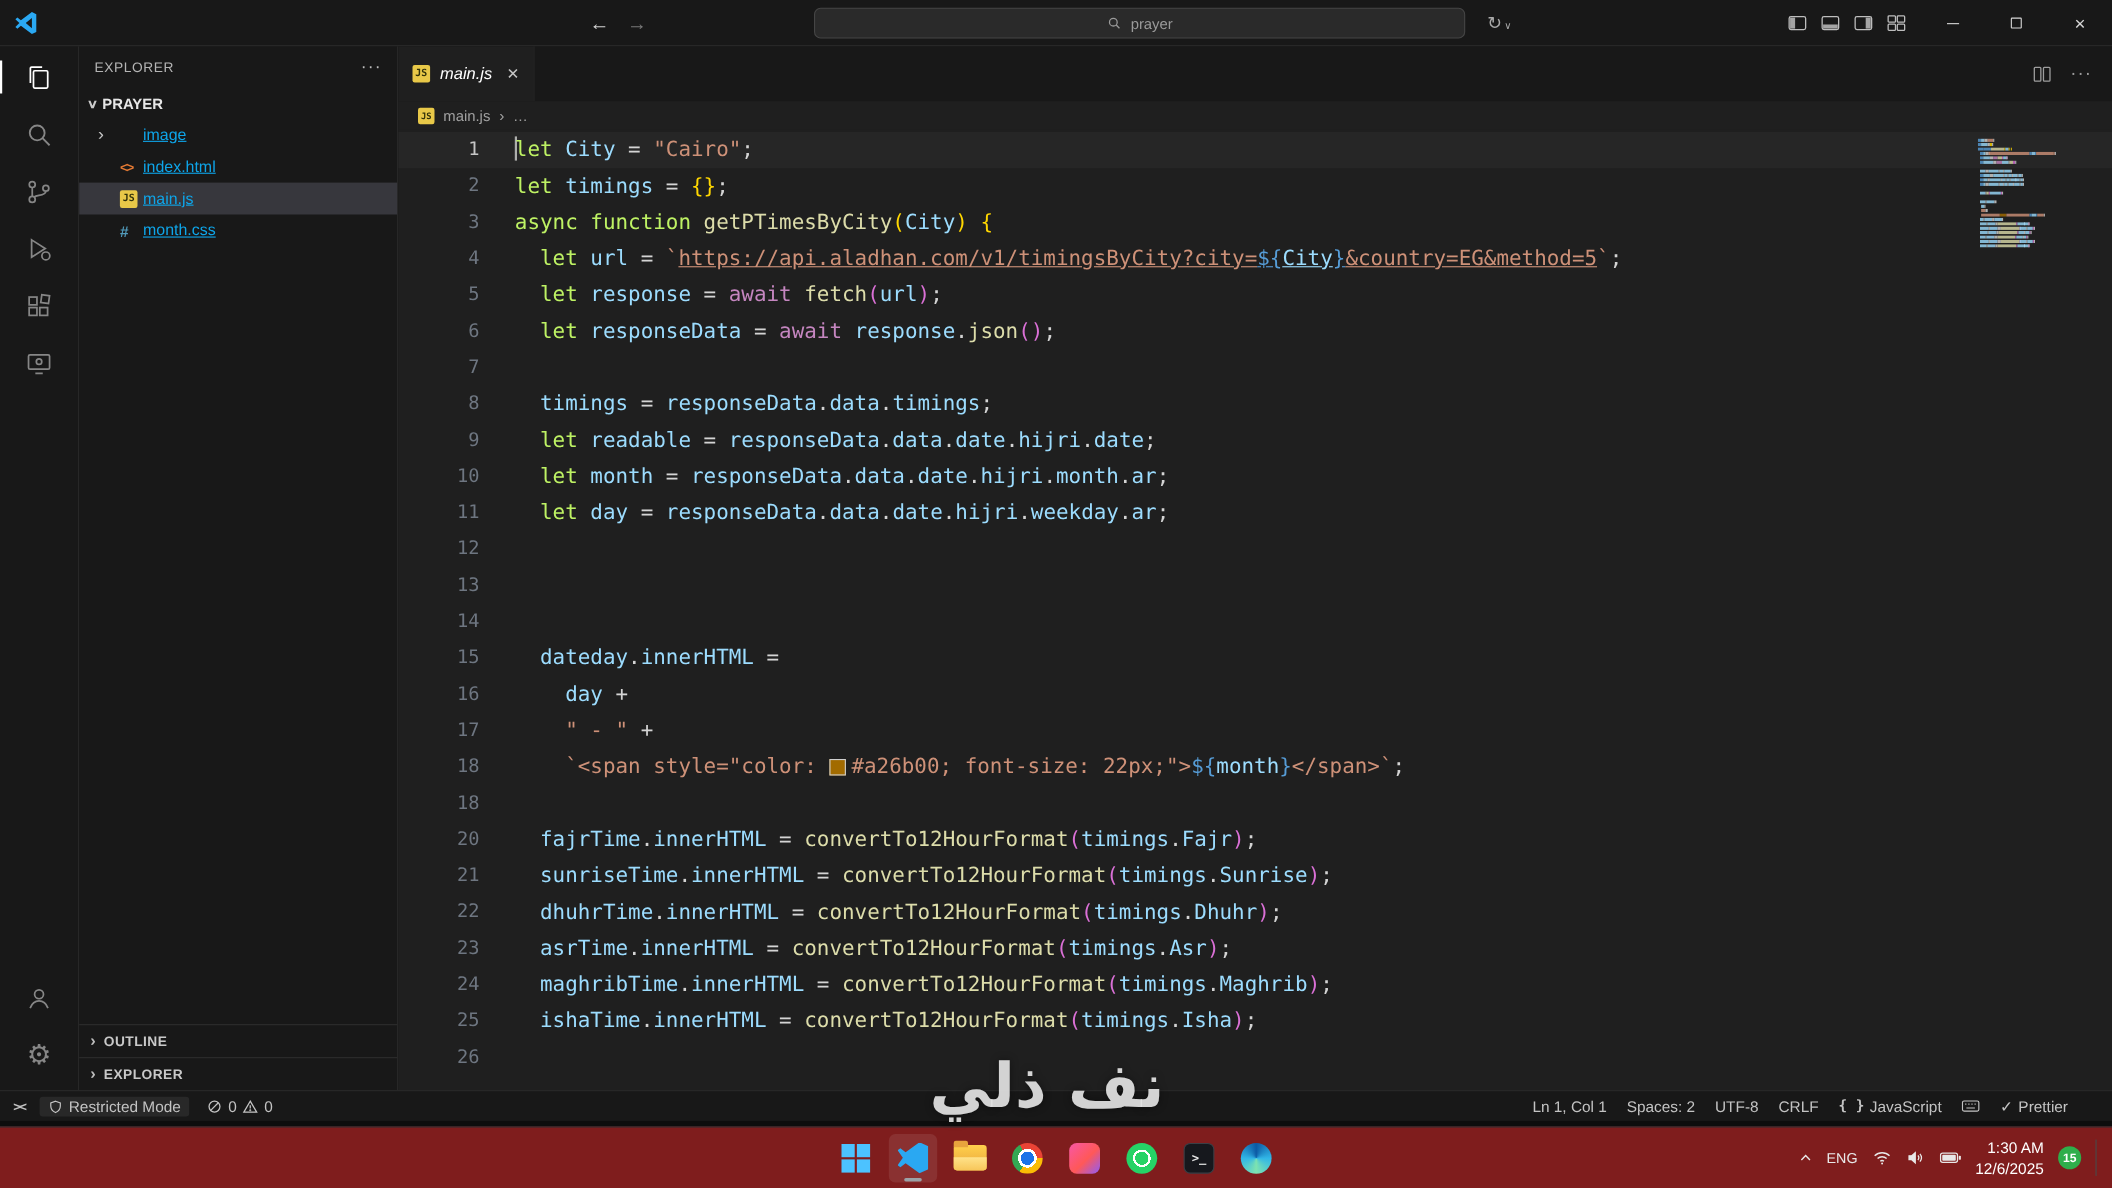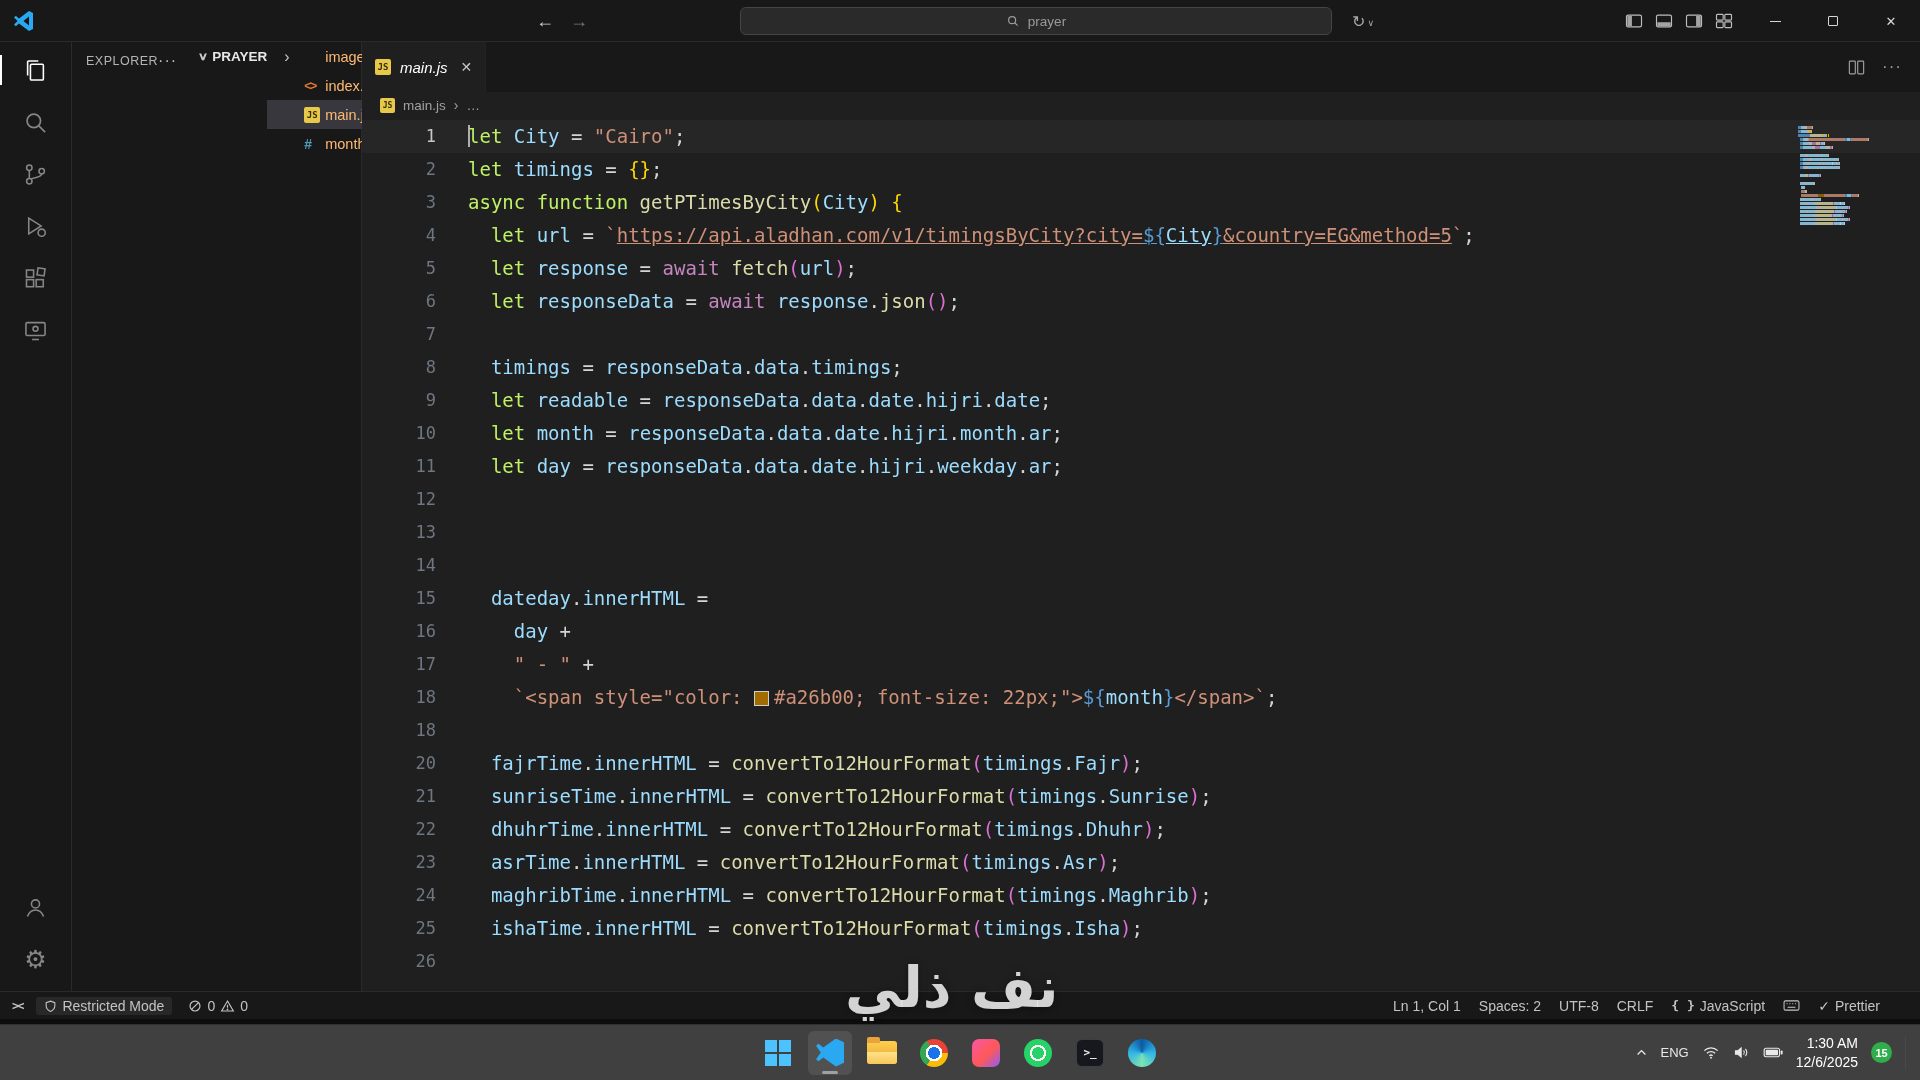--- a/index.html
+++ b/index.html
@@ -30,36 +30,36 @@
 
   
   .activitybar { width:72px; background:#181818; border-right:1px solid #2a2a2a; display:flex; flex-direction:column; align-items:center; padding-top:2px; }
   .ab-item { width:72px; height:52px; display:flex; align-items:center; justify-content:center; color:#868686; position:relative; }
   .ab-item.active { color:#ffffff; }
   .ab-item.active::before { content:""; position:absolute; left:0; top:11px; bottom:11px; width:2px; background:#ffffff; }
   .ab-bottom { margin-top:auto; display:flex; flex-direction:column; align-items:center; padding-bottom:6px; }
   .gear-glyph { font-size:25px; line-height:1; }
 
   
-  .sidebar { width:290px; background:#181818; border-right:1px solid #2a2a2a; display:flex; flex-direction:row; color:#cccccc; }
+  .sidebar { width:290px; background:#181818; border-right:1px solid #2a2a2a; display:flex; flex-direction:column; color:#cccccc; }
   .sb-header { height:38px; display:flex; align-items:center; padding:0 14px; color:#b4b4b4; font-size:12.5px; letter-spacing:.5px; }
   .sb-header .more { margin-left:auto; color:#bdbdbd; font-size:16px; letter-spacing:1px; }
   .project-row { height:28px; display:flex; align-items:center; gap:5px; padding-left:8px; font-weight:700; font-size:13.5px; color:#e7e7e7; }
   .project-row .chev { font-size:11px; color:#cccccc; transform:scaleX(1.3); }
   .file-row { height:29px; display:flex; align-items:center; padding-left:17px; font-size:14.5px; cursor:pointer; }
   .file-row.selected { background:#37373d; }
   .slot.chevron { width:20px; color:#c5c5c5; font-size:16px; line-height:1; }
   .slot.ficon { width:21px; font-weight:700; display:flex; align-items:center; }
   .ficon.js { }
   .ficon.js { font-size:0; }
   .ficon.js::before { content:""; }
   .jsbox { width:16px; height:16px; background:#e8c848; color:#32320a; border-radius:2px; font:700 9px "DejaVu Sans Mono",monospace; display:flex; align-items:center; justify-content:center; }
   .ficon.html { color:#e37933; font-size:12.5px; letter-spacing:-1.5px; }
   .ficon.css { color:#519aba; font-size:14px; }
-  .flabel { color:#fdba74; }
+  .flabel { color:#0ea5e9;text-decoration:underline; }
   .sb-spacer { flex:1; }
   .sb-section { height:30px; display:flex; align-items:center; gap:7px; padding-left:10px; border-top:1px solid rgba(255,255,255,.08); font-size:12.5px; font-weight:700; letter-spacing:.4px; color:#c9c9c9; }
   .sec-chev { font-size:15px; color:#bdbdbd; }
 
   
   .editorcol { flex:1; min-width:0; display:flex; flex-direction:column; background:#1f1f1f; }
   .tabbar { height:50px; background:#181818; display:flex; align-items:stretch; }
   .tab { display:flex; align-items:center; gap:9px; padding:0 13px; background:#1f1f1f; border-right:1px solid #232323; color:#ffffff; font-size:15px; font-style:italic; }
   .tab-close { color:#c5c5c5; font-style:normal; font-size:14px; margin-left:4px; }
   .tabbar-actions { margin-left:auto; display:flex; align-items:center; gap:16px; padding-right:18px; color:#9d9d9d; }
@@ -90,21 +90,21 @@
   .statusbar { height:28px; flex:0 0 auto; background:#181818; border-top:1px solid #2a2a2a; display:flex; align-items:center; font-size:14px; color:#c3c3c3; padding:0 12px; }
   .sb-item { display:flex; align-items:center; gap:5px; margin-right:16px; }
   .remote-ind { font:700 12px "DejaVu Sans Mono",monospace; letter-spacing:-2px; color:#c3c3c3; margin-right:14px; }
   .restricted { background:rgba(255,255,255,.07); border-radius:3px; padding:1px 8px; }
   .sb-right { margin-left:auto; display:flex; align-items:center; padding-right:28px; }
   .sb-right .sb-item { margin-right:0; margin-left:18px; }
   .braces { font:700 13px "DejaVu Sans Mono",monospace; }
   .check { font-size:14px; }
 
   
-  .taskbar { position:absolute; left:0; top:1024px; width:1920px; height:56px; background:#404040; border-top:1px solid #2e2f33; }
+  .taskbar { position:absolute; left:0; top:1024px; width:1920px; height:56px; background:#7f1d1d; border-top:1px solid #2e2f33; }
   .tb-center { position:absolute; left:50%; top:0; height:100%; transform:translateX(-50%); display:flex; align-items:center; gap:8px; }
   .tb-app { width:44px; height:44px; border-radius:6px; display:flex; align-items:center; justify-content:center; position:relative; }
   .tb-app.active { background:rgba(255,255,255,.09); }
   .tb-app.active::after { content:""; position:absolute; bottom:1px; left:50%; transform:translateX(-50%); width:16px; height:3px; border-radius:2px; background:#9ba1a6; }
   .ic-start { width:26px; height:26px; background:
       linear-gradient(#4cc2ff,#4cc2ff) 0 0/12px 12px no-repeat,
       linear-gradient(#4cc2ff,#4cc2ff) 14px 0/12px 12px no-repeat,
       linear-gradient(#4cc2ff,#4cc2ff) 0 14px/12px 12px no-repeat,
       linear-gradient(#4cc2ff,#4cc2ff) 14px 14px/12px 12px no-repeat; }
   .ic-vscode { width:28px; height:28px; background:#2aa8f2;

